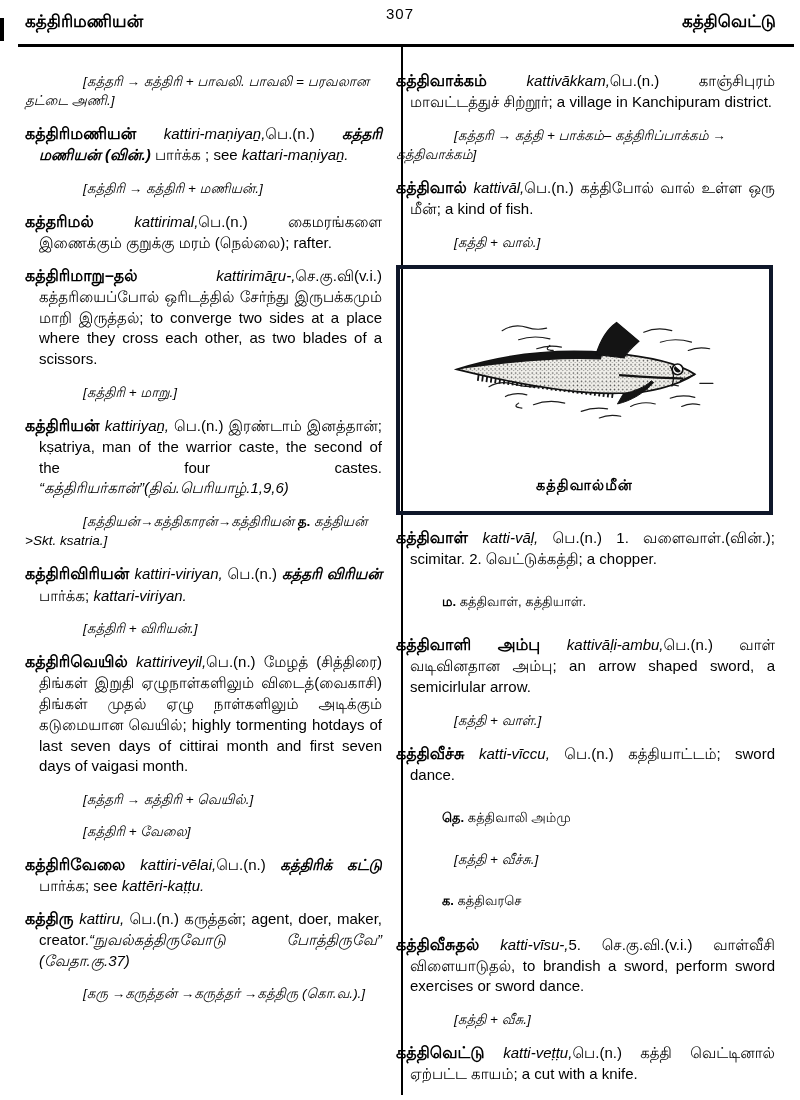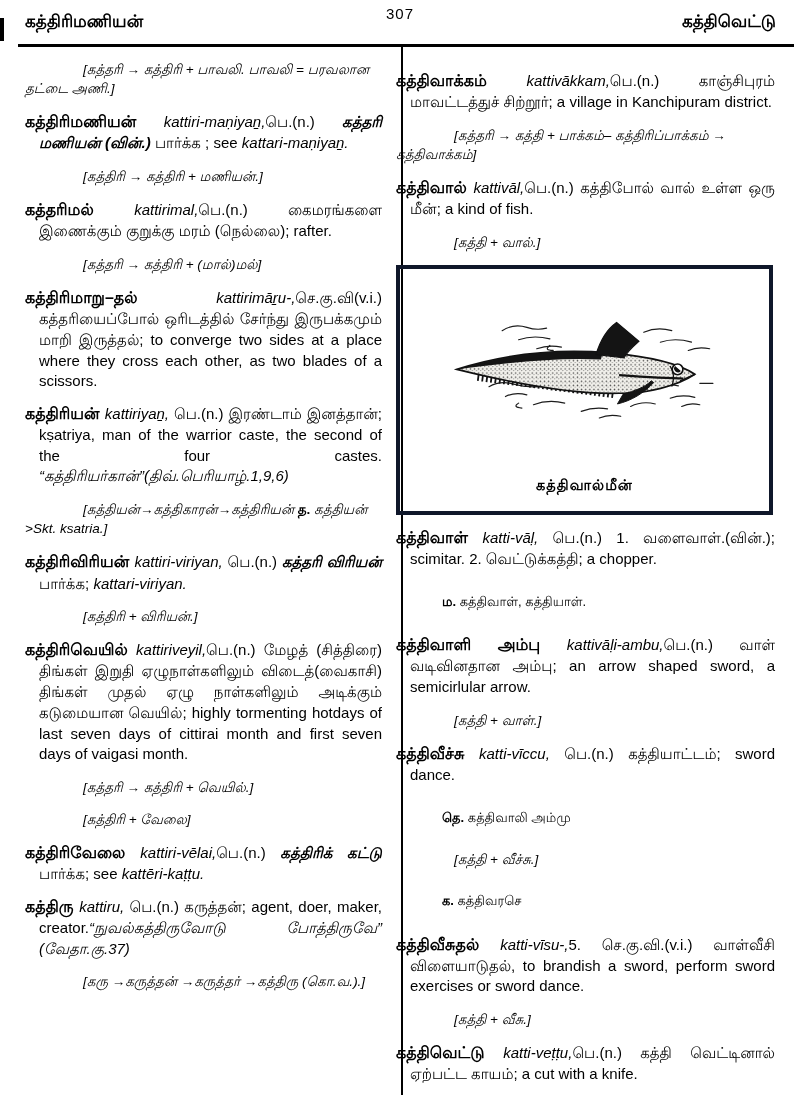--- a/index.html
+++ b/index.html
@@ -14,21 +14,21 @@
   .header{position:relative;height:46px;}
   .hdr-word-left{position:absolute;left:25px;top:12px;font-weight:bold;font-size:17px;}
   .hdr-page-num{position:absolute;left:0;right:0;top:5px;text-align:center;font-size:15px;letter-spacing:1px;}
   .hdr-word-right{position:absolute;right:24px;top:12px;font-weight:bold;font-size:17px;}
   .header-rule{position:absolute;left:18px;right:6px;top:44px;height:3px;background:#000;}
   .scan-mark{position:absolute;left:0;top:18px;width:4px;height:23px;background:#000;}
   
   .col-divider{position:absolute;left:401px;top:47px;bottom:5px;width:2px;background:#000;}
   .columns{position:absolute;top:47px;left:0;right:0;bottom:0;display:flex;}
   .col{box-sizing:border-box;}
-  .col-left{width:382px;padding:0 0 0 25px;}
+  .col-left{width:382px;padding:12px 0 0 25px;}
   .col-right{width:418px;padding:12px 25px 0 14px;}
   
   .para{font-size:15px;line-height:1.38;}
   .entry{text-align:justify;padding-left:14px;text-indent:-14px;margin:11px 0;}
   .etym{font-size:13.5px;font-style:italic;line-height:1.42;text-indent:58px;margin:13px 0;}
   .cognate{font-size:13px;line-height:1.42;text-indent:46px;margin:23px 0;}
   .seg-hw{font-weight:bold;font-size:16px;font-style:normal;}
   .seg-i{font-style:italic;}
   .seg-b{font-weight:bold;font-style:normal;}
   .seg-bi{font-weight:bold;font-style:italic;}
@@ -59,22 +59,22 @@
   </div>
 
   <div class="col-divider"></div>
 
   <div class="columns">
     <div class="col col-left" id="left-column-content">
         <div class="para etym"><span class="seg-i">[கத்தரி → கத்திரி + பாவலி. பாவலி = பரவலான தட்டை அணி.]</span></div>
         <div class="para entry"><span class="seg-hw">கத்திரிமணியன் </span><span class="seg-i">kattiri-maṇiyaṉ,</span><span class="seg-r">பெ.(n.) </span><span class="seg-bi">கத்தரி மணியன் (வின்.) </span><span class="seg-r">பார்க்க ; see </span><span class="seg-i">kattari-maṇiyaṉ.</span></div>
         <div class="para etym"><span class="seg-i">[கத்திரி → கத்திரி + மணியன்.]</span></div>
         <div class="para entry"><span class="seg-hw">கத்தரிமல் </span><span class="seg-i">kattirimal,</span><span class="seg-r">பெ.(n.) கைமரங்களை இணைக்கும் குறுக்கு மரம் (நெல்லை); rafter.</span></div>
-        <div class="para etym"><span class="seg-i">[கத்தரி → கத்திரி + (மால்)மல்]</span></div>
         <div class="para entry"><span class="seg-hw">கத்திரிமாறு–தல் </span><span class="seg-i">kattirimāṟu-,</span><span class="seg-r">செ.கு.வி(v.i.) கத்தரியைப்போல் ஒரிடத்தில் சேர்ந்து இருபக்கமும் மாறி இருத்தல்; to converge two sides at a place where they cross each other, as two blades of a scissors.</span></div>
+        <div class="para etym"><span class="seg-i">[கத்திரி + மாறு.]</span></div>
         <div class="para entry"><span class="seg-hw">கத்திரியன் </span><span class="seg-i">kattiriyaṉ, </span><span class="seg-r">பெ.(n.) இரண்டாம் இனத்தான்; kṣatriya, man of the warrior caste, the second of the four castes. </span><span class="seg-i">“கத்திரியர்கான்”(திவ்.பெரியாழ்.1,9,6)</span></div>
         <div class="para etym"><span class="seg-i">[கத்தியன்→கத்திகாரன்→கத்திரியன் </span><span class="seg-b">த. </span><span class="seg-i">கத்தியன் &gt;Skt. ksatria.]</span></div>
         <div class="para entry"><span class="seg-hw">கத்திரிவிரியன் </span><span class="seg-i">kattiri-viriyan, </span><span class="seg-r">பெ.(n.) </span><span class="seg-bi">கத்தரி விரியன் </span><span class="seg-r">பார்க்க; </span><span class="seg-i">kattari-viriyan.</span></div>
         <div class="para etym"><span class="seg-i">[கத்திரி + விரியன்.]</span></div>
         <div class="para entry"><span class="seg-hw">கத்திரிவெயில் </span><span class="seg-i">kattiriveyil,</span><span class="seg-r">பெ.(n.) மேழத் (சித்திரை) திங்கள் இறுதி ஏழுநாள்களிலும் விடைத்(வைகாசி) திங்கள் முதல் ஏழு நாள்களிலும் அடிக்கும் கடுமையான வெயில்; highly tormenting hotdays of last seven days of cittirai month and first seven days of vaigasi month.</span></div>
         <div class="para etym"><span class="seg-i">[கத்தரி → கத்திரி + வெயில்.]</span></div>
         <div class="para etym"><span class="seg-i">[கத்திரி + வேலை]</span></div>
         <div class="para entry"><span class="seg-hw">கத்திரிவேலை </span><span class="seg-i">kattiri-vēlai,</span><span class="seg-r">பெ.(n.) </span><span class="seg-bi">கத்திரிக் கட்டு </span><span class="seg-r">பார்க்க; see </span><span class="seg-i">kattēri-kaṭṭu.</span></div>
         <div class="para entry"><span class="seg-hw">கத்திரு </span><span class="seg-i">kattiru, </span><span class="seg-r">பெ.(n.) கருத்தன்; agent, doer, maker, creator.</span><span class="seg-i">“நுவல்கத்திருவோடு போத்திருவே” (வேதா.கு.37)</span></div>
         <div class="para etym"><span class="seg-i">[கரு →கருத்தன் →கருத்தர் →கத்திரு (கொ.வ.).]</span></div>

